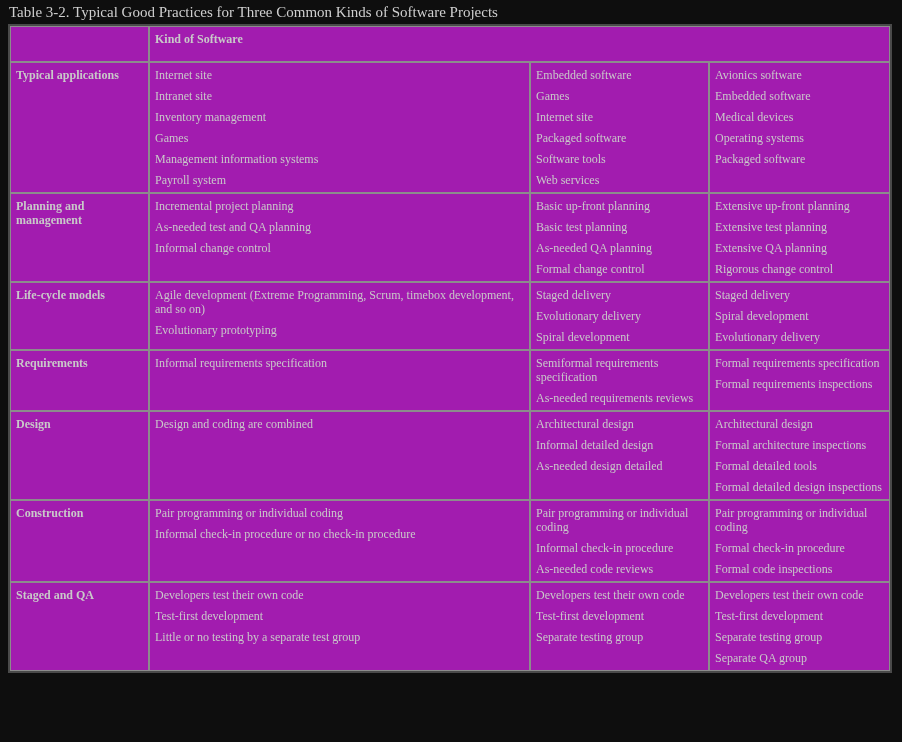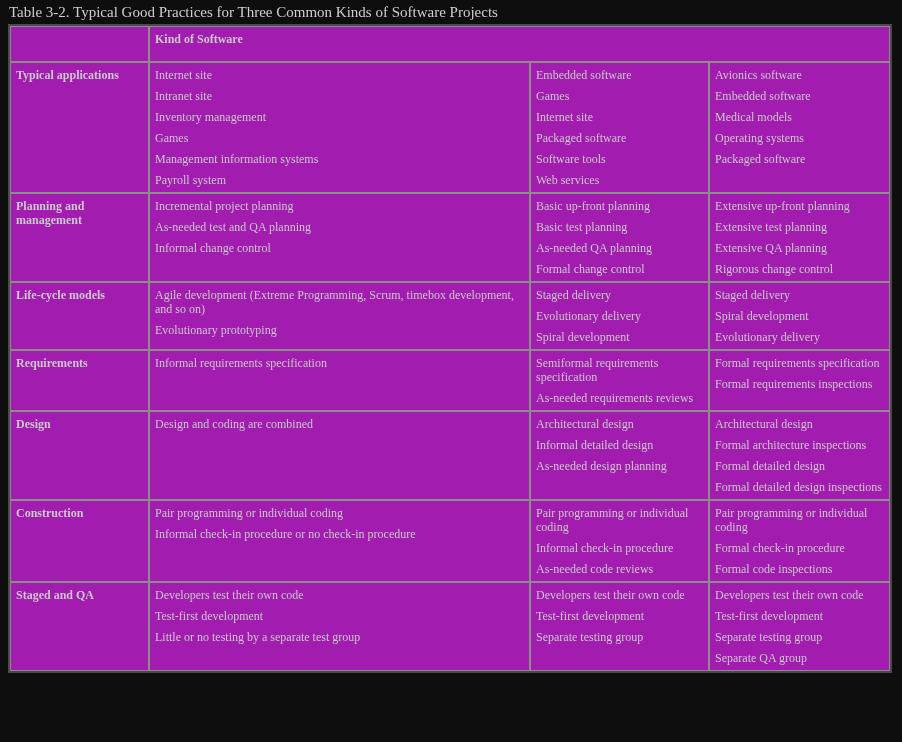--- a/index.html
+++ b/index.html
@@ -122,21 +122,21 @@
           <div class="cell-line">Embedded software</div>
           <div class="cell-line">Games</div>
           <div class="cell-line">Internet site</div>
           <div class="cell-line">Packaged software</div>
           <div class="cell-line">Software tools</div>
           <div class="cell-line">Web services</div>
         </td>
         <td>
           <div class="cell-line">Avionics software</div>
           <div class="cell-line">Embedded software</div>
-          <div class="cell-line">Medical models</div>
+          <div class="cell-line">Medical devices</div>
           <div class="cell-line">Operating systems</div>
           <div class="cell-line">Packaged software</div>
         </td>
       </tr>
 
       <tr>
         <td class="rowlabel">Planning and management</td>
         <td>
           <div class="cell-line">Incremental project planning</div>
           <div class="cell-line">As-needed test and QA planning</div>
@@ -190,26 +190,26 @@
       </tr>
 
       <tr>
         <td class="rowlabel">Design</td>
         <td>
           <div class="cell-line">Design and coding are combined</div>
         </td>
         <td>
           <div class="cell-line">Architectural design</div>
           <div class="cell-line">Informal detailed design</div>
-          <div class="cell-line">As-needed design planning</div>
+          <div class="cell-line">As-needed design detailed</div>
         </td>
         <td>
           <div class="cell-line">Architectural design</div>
           <div class="cell-line">Formal architecture inspections</div>
-          <div class="cell-line">Formal detailed design</div>
+          <div class="cell-line">Formal detailed tools</div>
           <div class="cell-line">Formal detailed design inspections</div>
         </td>
       </tr>
 
       <tr>
         <td class="rowlabel">Construction</td>
         <td>
           <div class="cell-line">Pair programming or individual coding</div>
           <div class="cell-line">Informal check-in procedure or no check-in procedure</div>
         </td>

